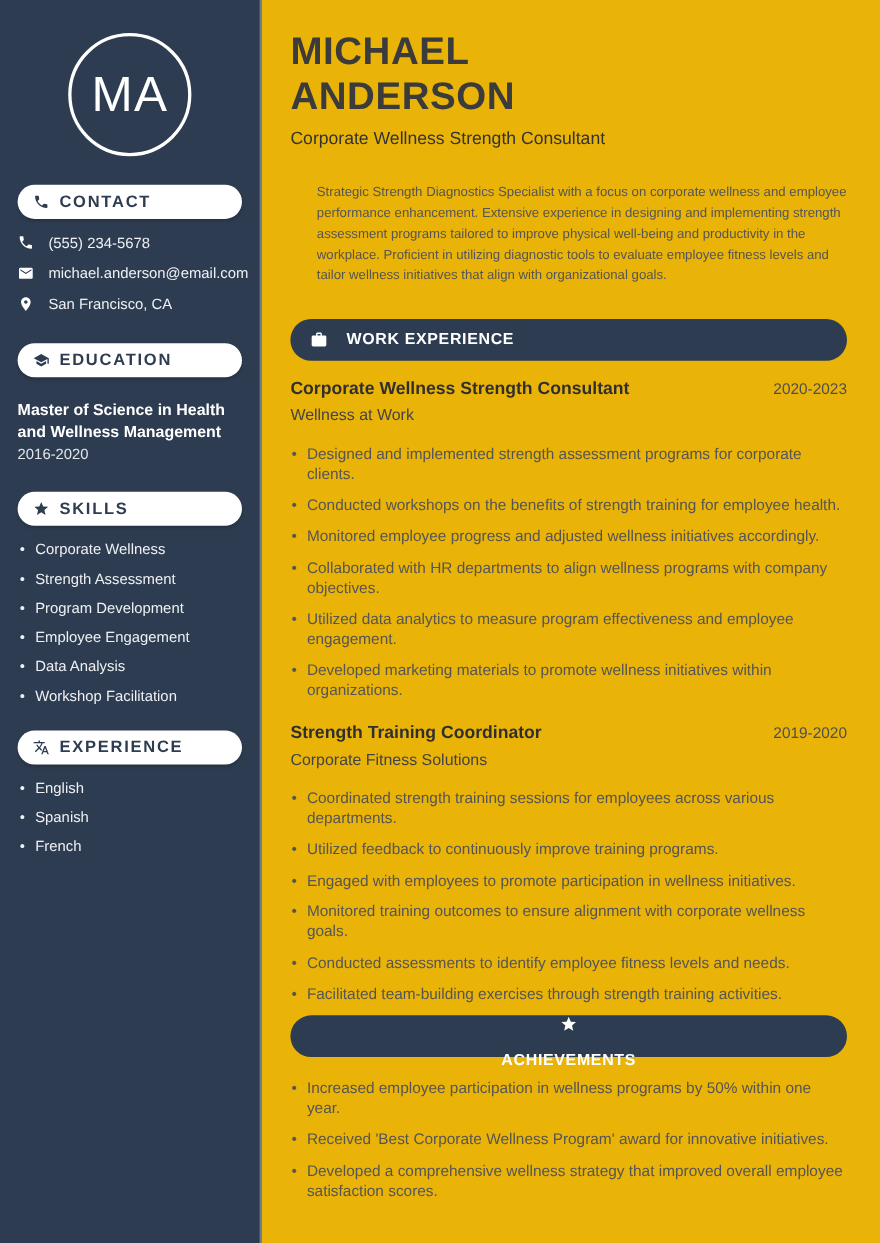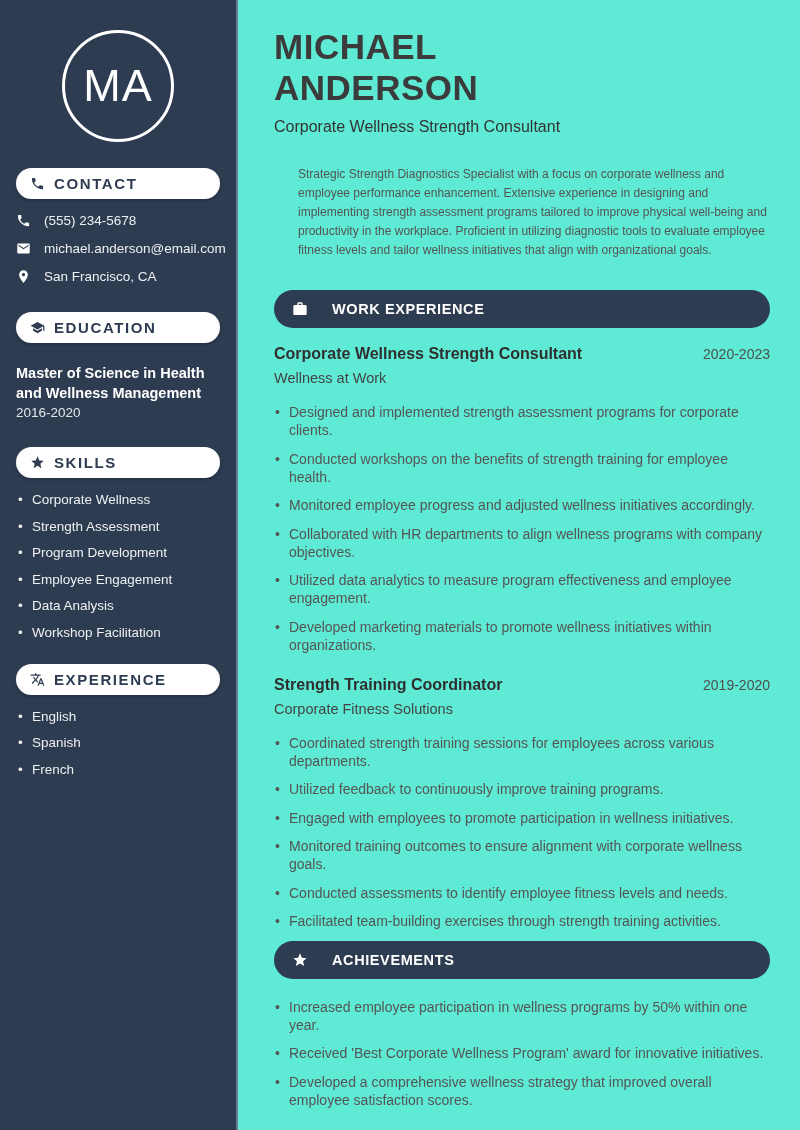--- a/index.html
+++ b/index.html
@@ -50,53 +50,53 @@
   .edu-years  { font-size:13.5px; color:#e2e6ea; line-height:20px; }
   .side-list { list-style:none; margin-top:14px; }
   .side-list li {
     position:relative; padding-left:16px;
     font-size:13.5px; color:#eef0f3; margin-bottom:11.5px;
   }
   .side-list li::before { content:"•"; position:absolute; left:2px; top:0; color:#eef0f3; }
 
   
   .main {
-    flex:1; background:#5eead4;
-    padding:26px 30px 0 36px;
+    flex:1; background:#eab308;
+    padding:26px 30px 0 26px;
   }
   .name {
     font-size:35px; font-weight:700; color:#3b3b3b;
     line-height:41px; letter-spacing:0.5px;
     max-width:330px; text-transform:uppercase;
   }
   .job-title-line { margin-top:10px; font-size:16px; color:#333333; }
   .summary { margin-top:29px; font-size:12px; color:#555555; line-height:19px;margin-left:24px; }
   .dark-pill {
     margin-top:30px;
     background:#2d3c50; color:#ffffff;
     height:38px; border-radius:19px;
-    display:flex; align-items:center; gap:24px;
+    display:flex; align-items:center; gap:17px;
     padding:0 18px;
     font-size:14.5px; font-weight:700; letter-spacing:0.6px;
   }
   .dark-pill .side-icon { width:16px; height:16px; color:#ffffff; }
   .job { margin-top:17px; }
   .job + .job { margin-top:22px; }
   .job-header { display:flex; justify-content:space-between; align-items:baseline; }
   .job-name  { font-size:16px; font-weight:700; color:#2f2f2f; }
   .job-dates { font-size:14px; color:#4f4f4f; }
   .job-company { margin-top:7px; font-size:14.5px; color:#444444; }
   .bullet-list { list-style:none; margin-top:17px; }
   .bullet-list li {
     position:relative; padding-left:15px;
     font-size:14px; color:#555555;
     margin-bottom:10.5px; line-height:18px;
   }
   .bullet-list li::before { content:"•"; position:absolute; left:1px; top:0; color:#555555; }
-  .pill-achievements { margin-top:6px; }
+  .pill-achievements { margin-top:6px;flex-direction:column; }
   .ach-list { margin-top:19px; }
 </style>
 </head>
 <body>
 
 <svg width="0" height="0" style="position:absolute">
   <defs>
     <symbol id="i-phone" viewBox="0 0 24 24">
         <path fill="currentColor" d="M6.62 10.79c1.44 2.83 3.76 5.14 6.59 6.59l2.2-2.2c.27-.27.67-.36 1.02-.24 1.12.37 2.33.57 3.57.57.55 0 1 .45 1 1V20c0 .55-.45 1-1 1-9.39 0-17-7.61-17-17 0-.55.45-1 1-1h3.5c.55 0 1 .45 1 1 0 1.25.2 2.45.57 3.57.11.35.03.74-.25 1.02l-2.2 2.2z"></path>
       </symbol>

